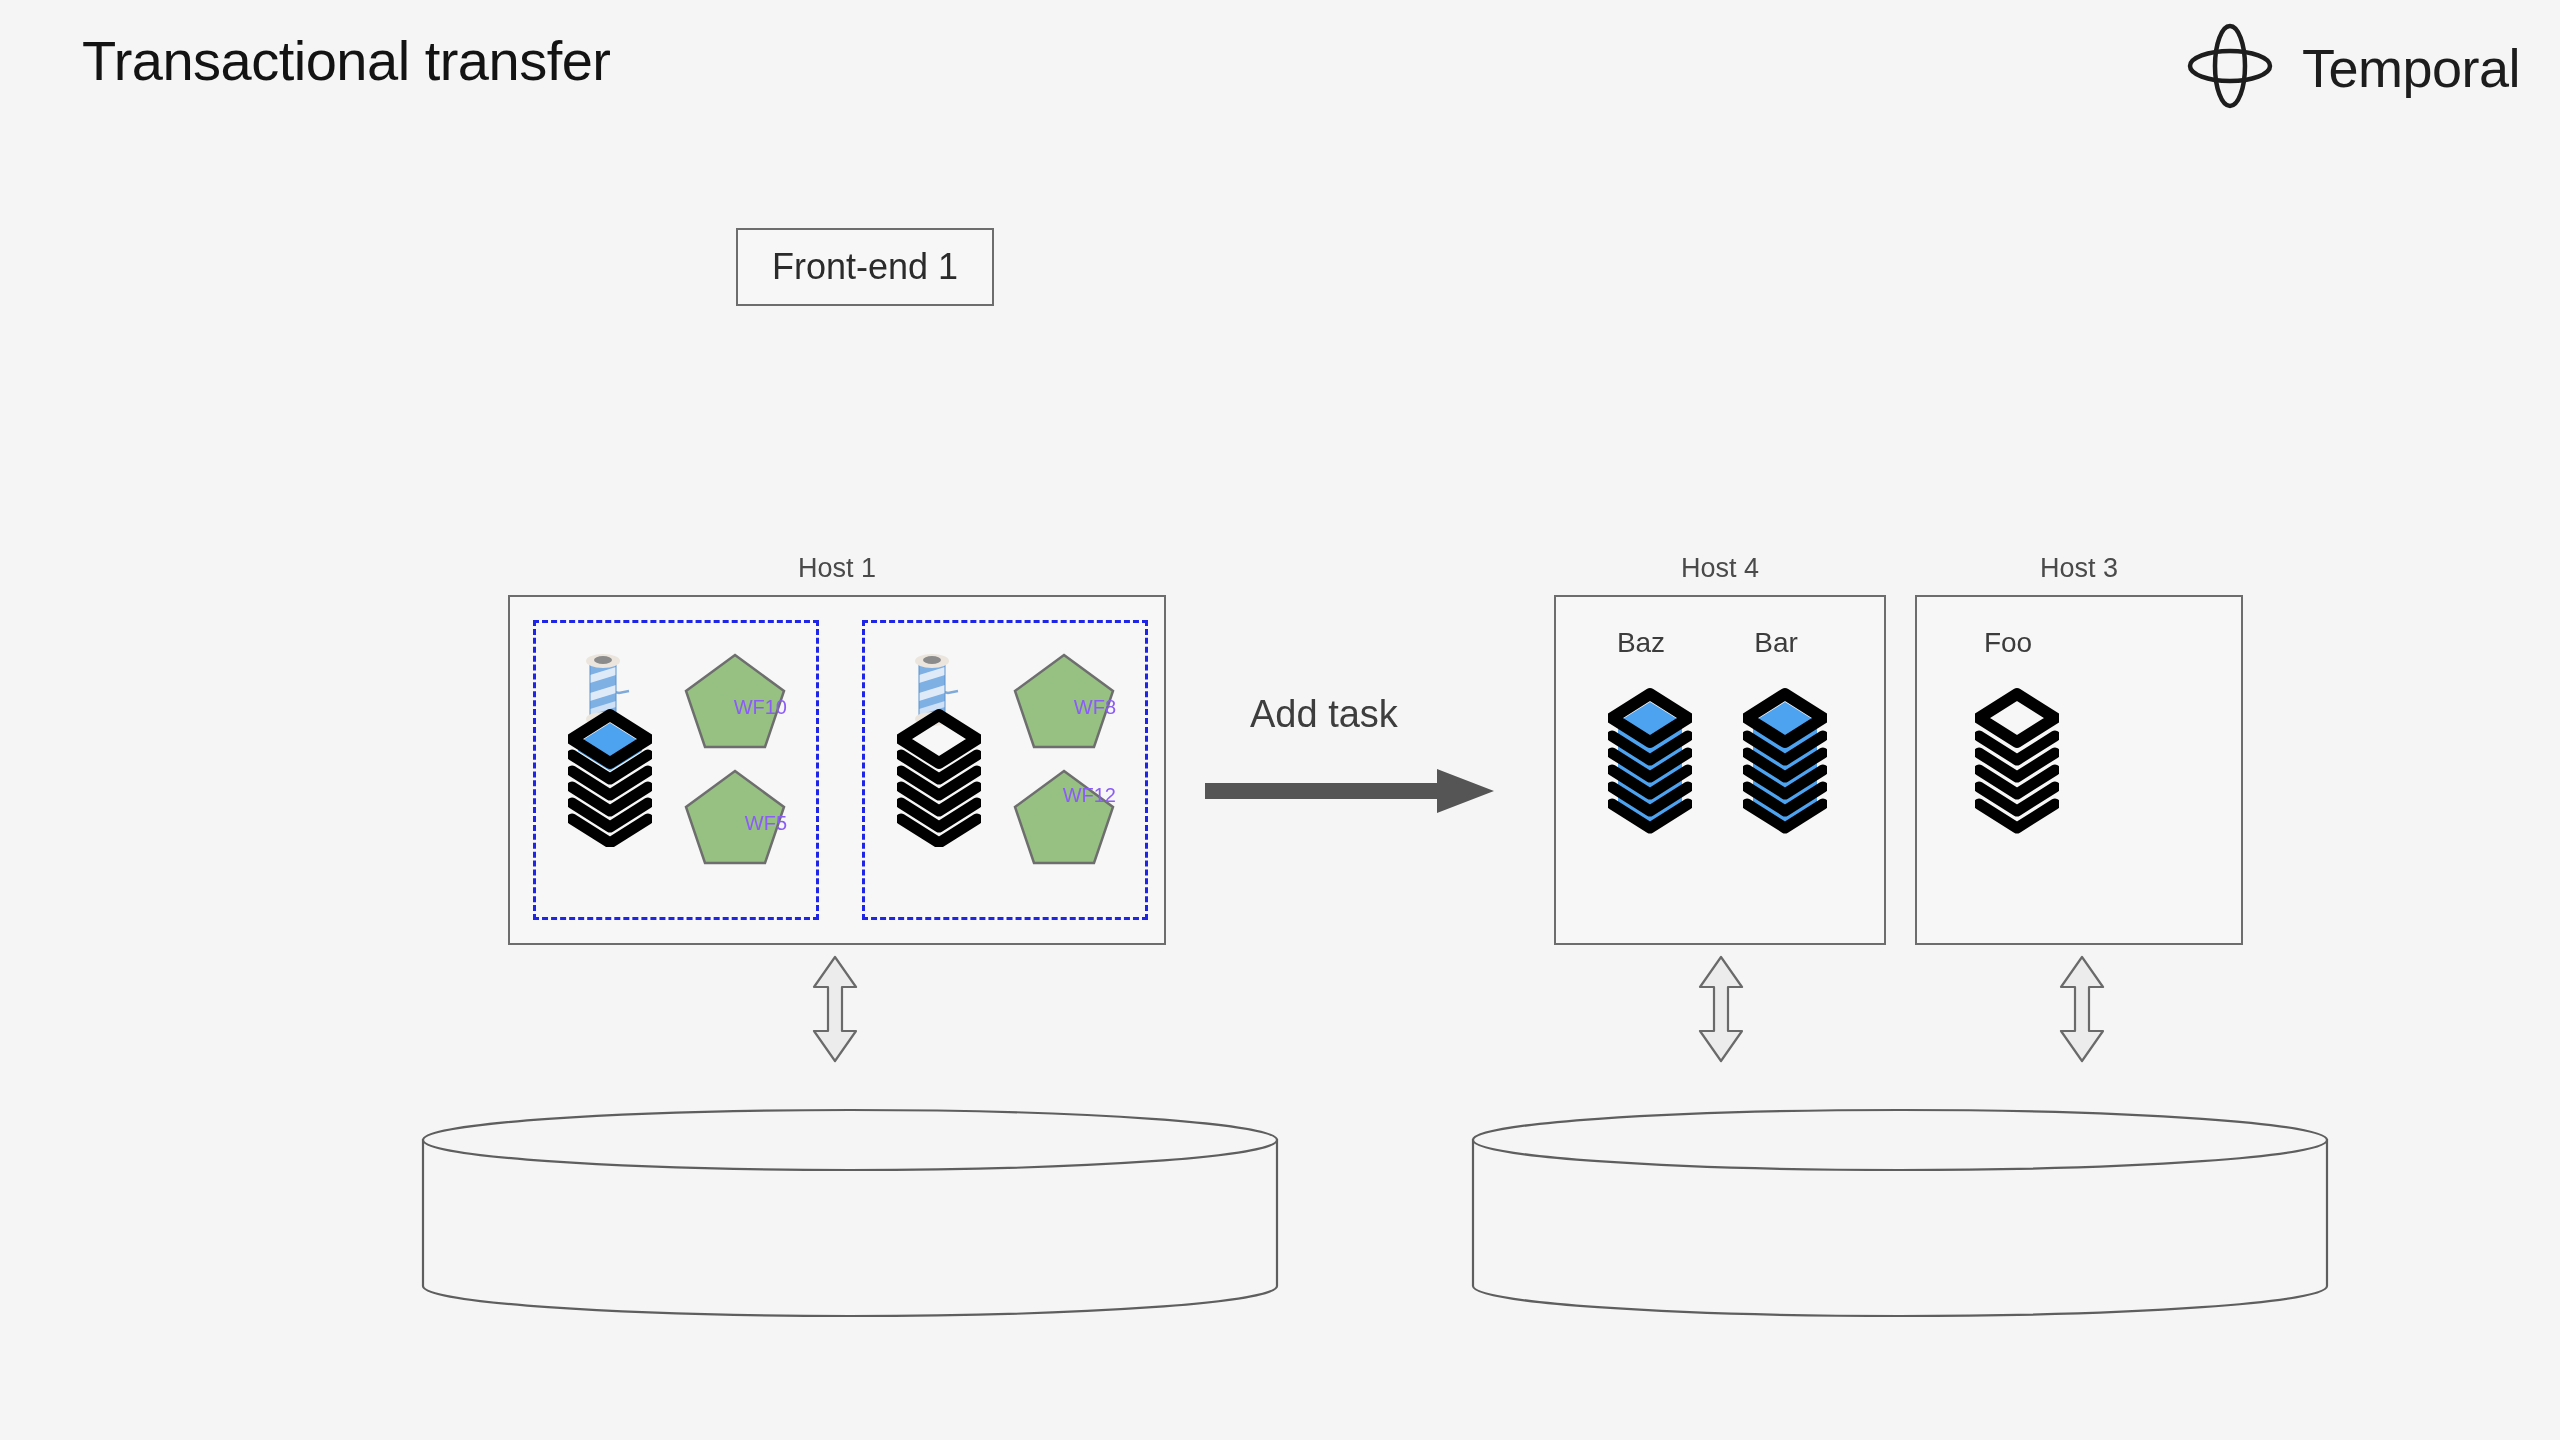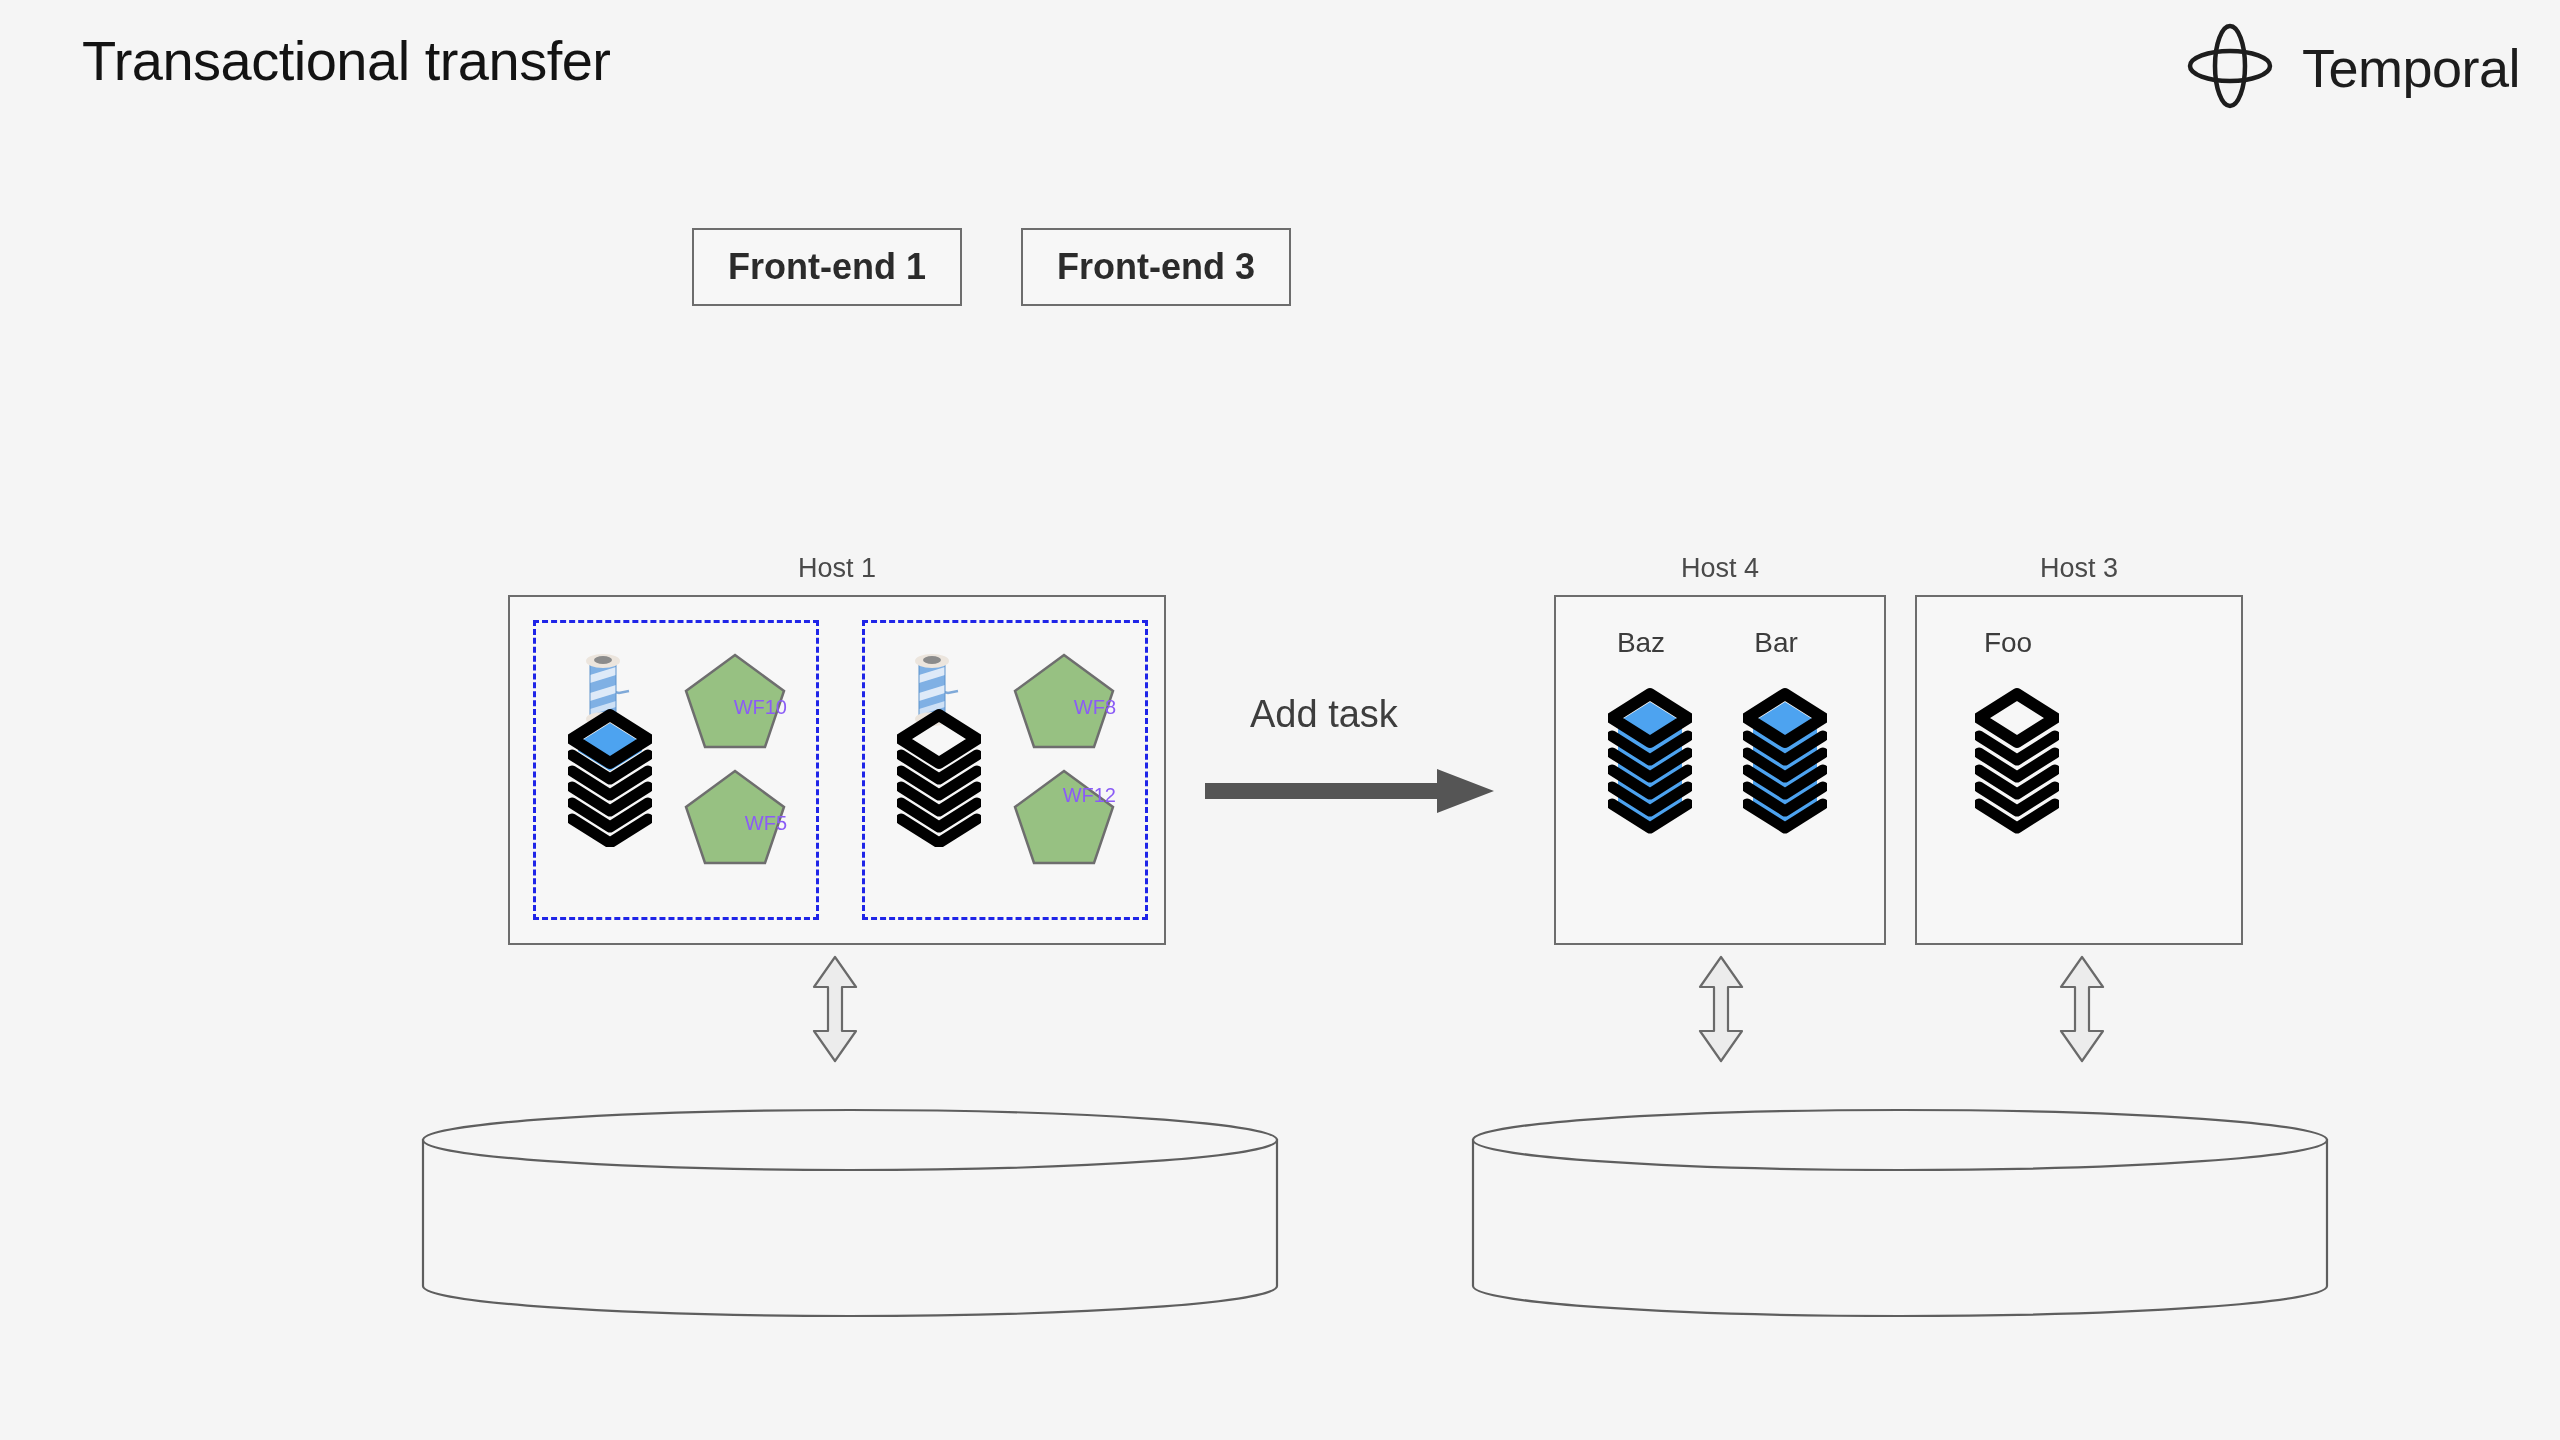--- a/index.html
+++ b/index.html
@@ -42,24 +42,23 @@
     color: #1d1d1d;
     letter-spacing: -0.5px;
     white-space: nowrap;
     text-align: right;
   }
 
   
   .frontend-row {
     position: absolute;
     top: 228px;
-    left: 692px;
+    left: 736px;
     display: flex;
-    gap: 59px;
-    font-weight: bold;
+    gap: 84px;
   }
   .frontend-box {
     box-sizing: border-box;
     border: 2px solid #6d6d6d;
     background: #f7f7f7;
     height: 78px;
     display: flex;
     align-items: center;
     justify-content: center;
     padding: 0 34px;
@@ -179,23 +178,20 @@
       <ellipse cx="50" cy="50" rx="15" ry="40" fill="none" stroke="#1d1d1d" stroke-width="4.5"></ellipse>
       <ellipse cx="50" cy="50" rx="40" ry="15" fill="none" stroke="#1d1d1d" stroke-width="4.5"></ellipse>
     </svg>
   </span>
   <span id="brand-name">Temporal</span>
 </div>
 
 <div class="frontend-row">
   <div class="frontend-box">
     <span>Front-end 1</span>
-  </div>
-  <div class="frontend-box">
-    <span>Front-end 3</span>
   </div>
 </div>
 
 <div class="host-label" id="host1-label">Host 1</div>
 <div class="host-box" id="host1-box"></div>
 
 <div class="dash-group" id="dash-group-1"></div>
 <div class="dash-group" id="dash-group-2"></div>
 
 <div class="spool" id="spool-1">

